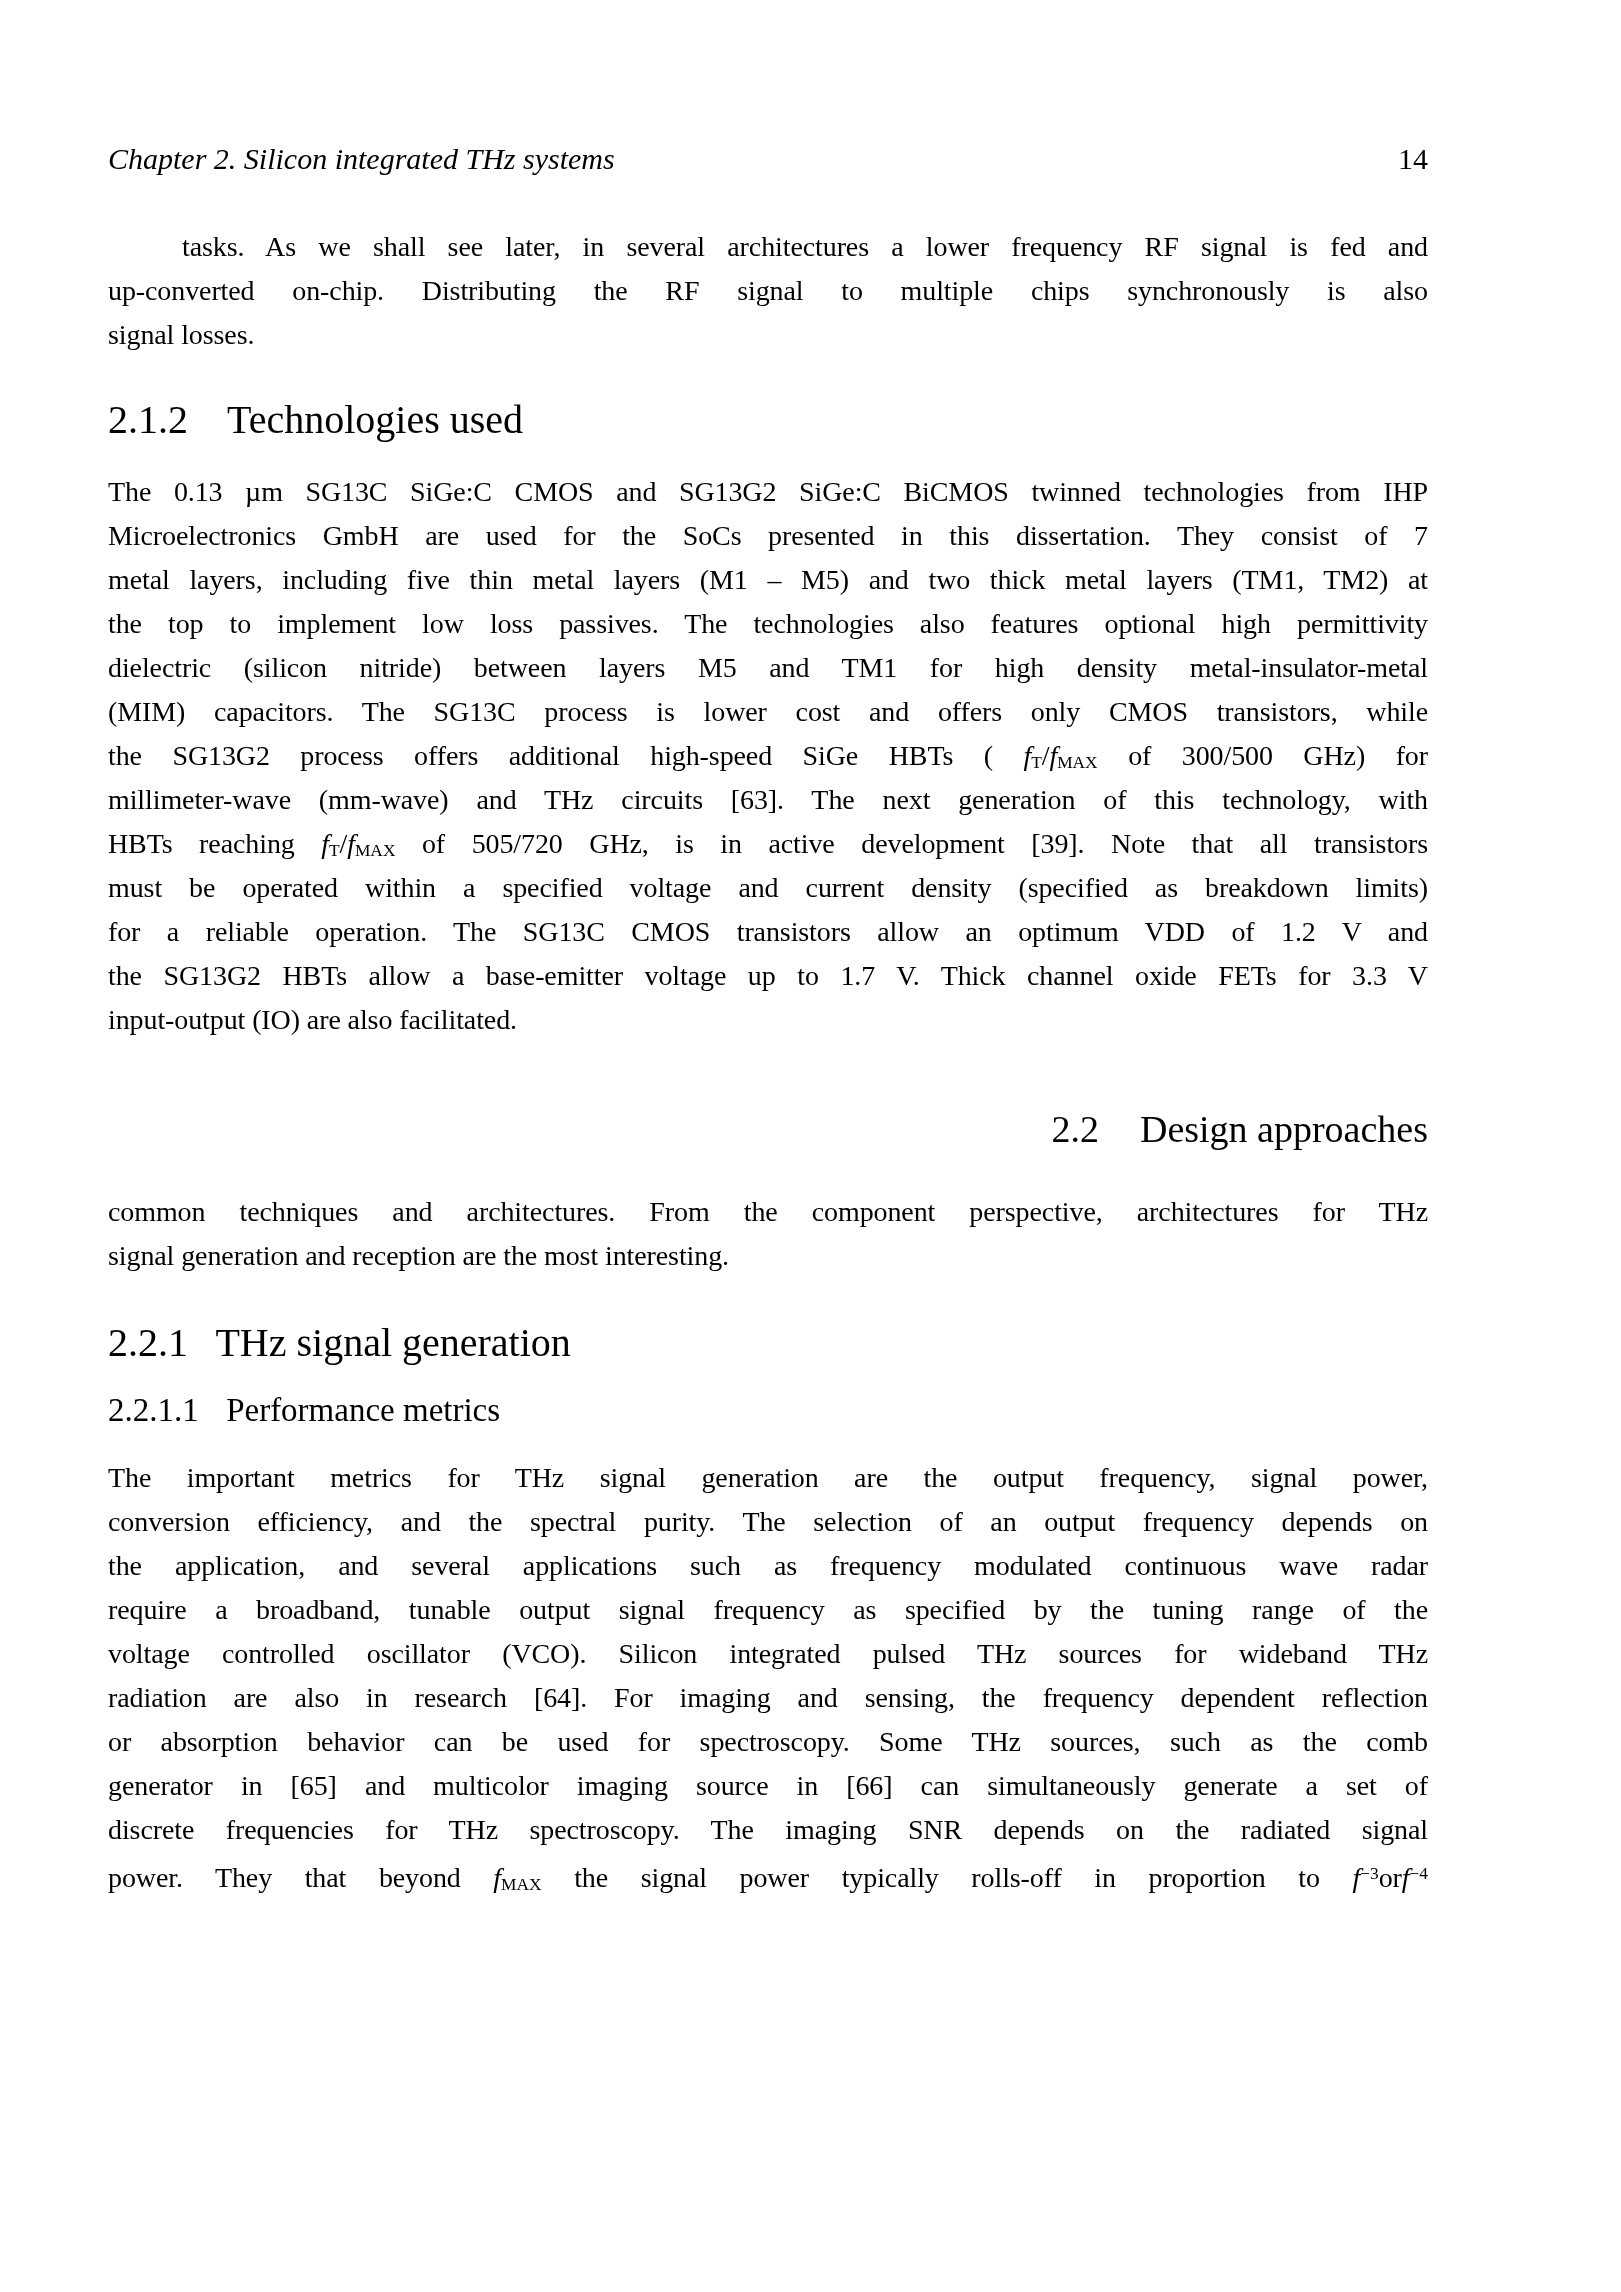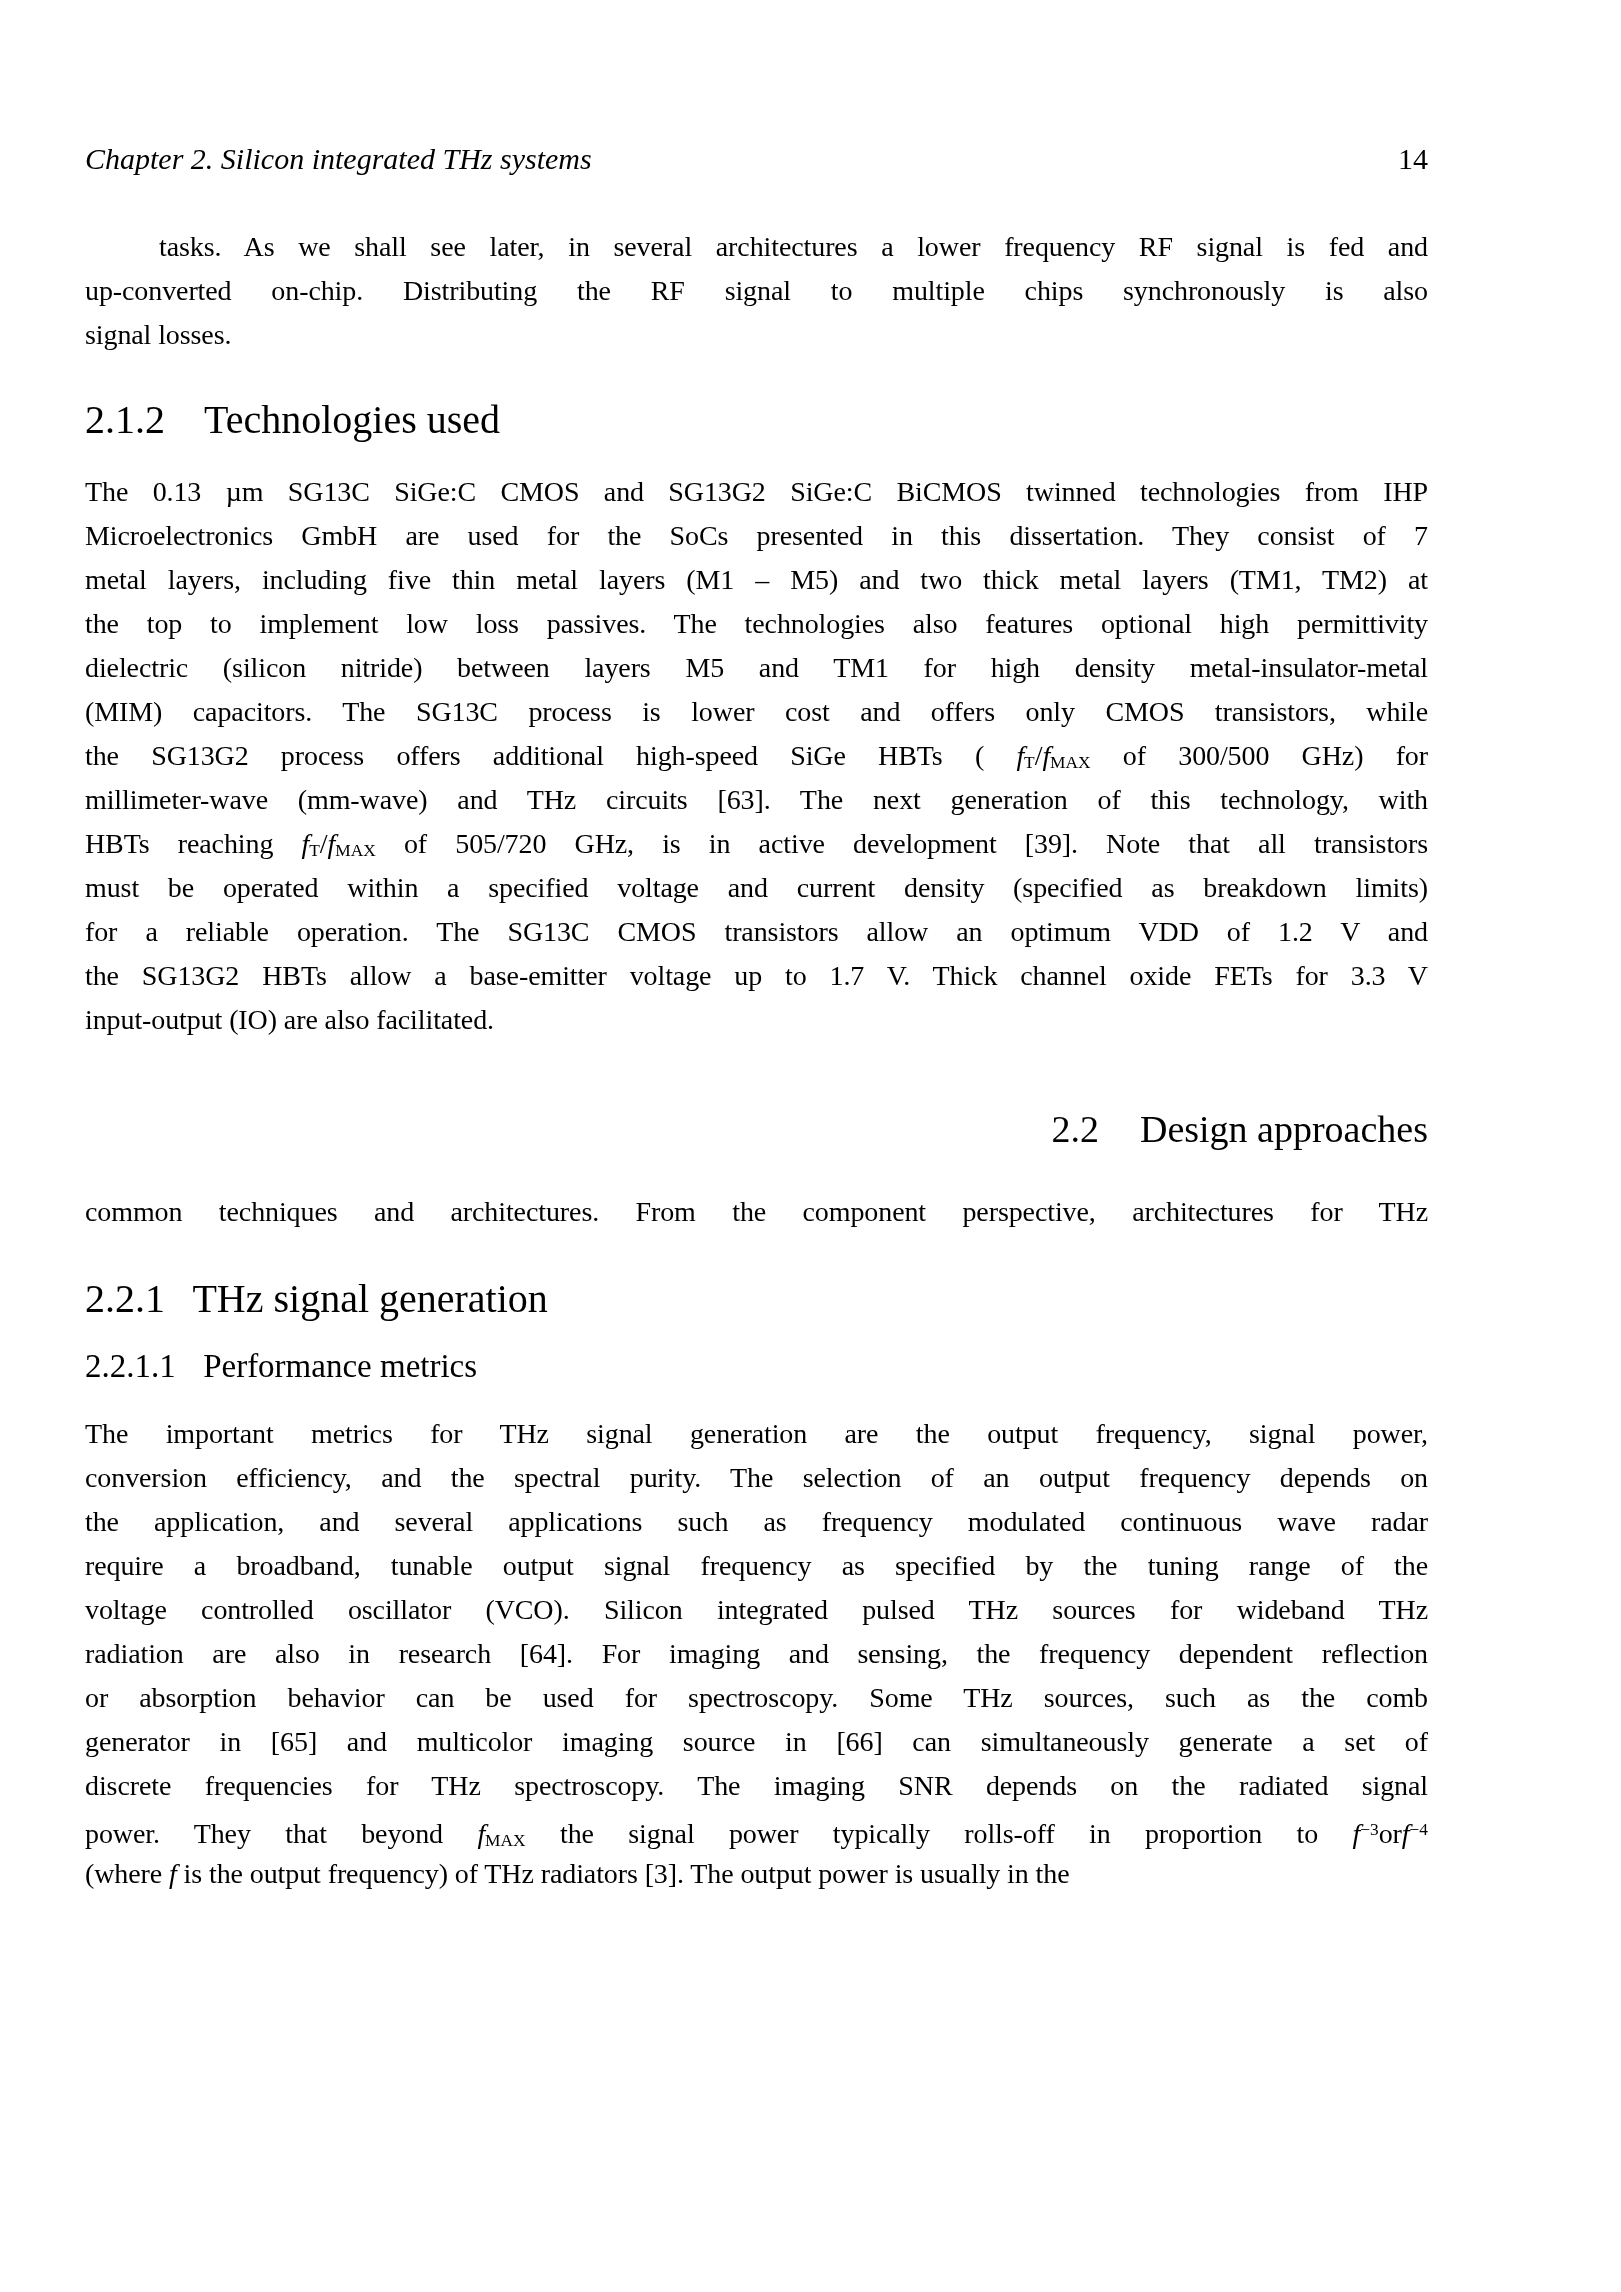--- a/index.html
+++ b/index.html
@@ -4,21 +4,21 @@
 <style>
   html, body { margin: 0; padding: 0; background: #ffffff; }
   .page {
     position: relative;
     width: 1621px;
     height: 1902px;
     background: #ffffff;
     color: #000000;
     font-family: "Liberation Serif", "DejaVu Serif", serif;
     box-sizing: border-box;
-    padding: 142px 193px 0 85px;
+    padding: 142px 193px 0 108px;
     overflow: hidden;
   }
   
   .running-header {
     display: flex;
     justify-content: space-between;
     align-items: baseline;
     font-size: 30px;
     line-height: 33px;
   }
@@ -97,20 +97,21 @@
     <div class="line">the SG13G2 HBTs allow a base-emitter voltage up to 1.7 V. Thick channel oxide FETs for 3.3 V</div>
     <div class="line last">input-output (IO) are also facilitated.</div>
   </div>
 
   <div class="heading h-sect">
     <span class="h-num-22">2.2</span><span>Design approaches</span>
   </div>
 
   <div class="para mt-p3">
     <div class="line">common techniques and architectures. From the component perspective, architectures for THz</div>
+    <div class="line last">signal generation and reception are the most interesting.</div>
   </div>
 
   <div class="heading h-sub h-221">
     <span class="h-num-221">2.2.1</span><span>THz signal generation</span>
   </div>
 
   <div class="heading h-subsub">
     <span class="h-num-2211">2.2.1.1</span><span>Performance metrics</span>
   </div>
 

